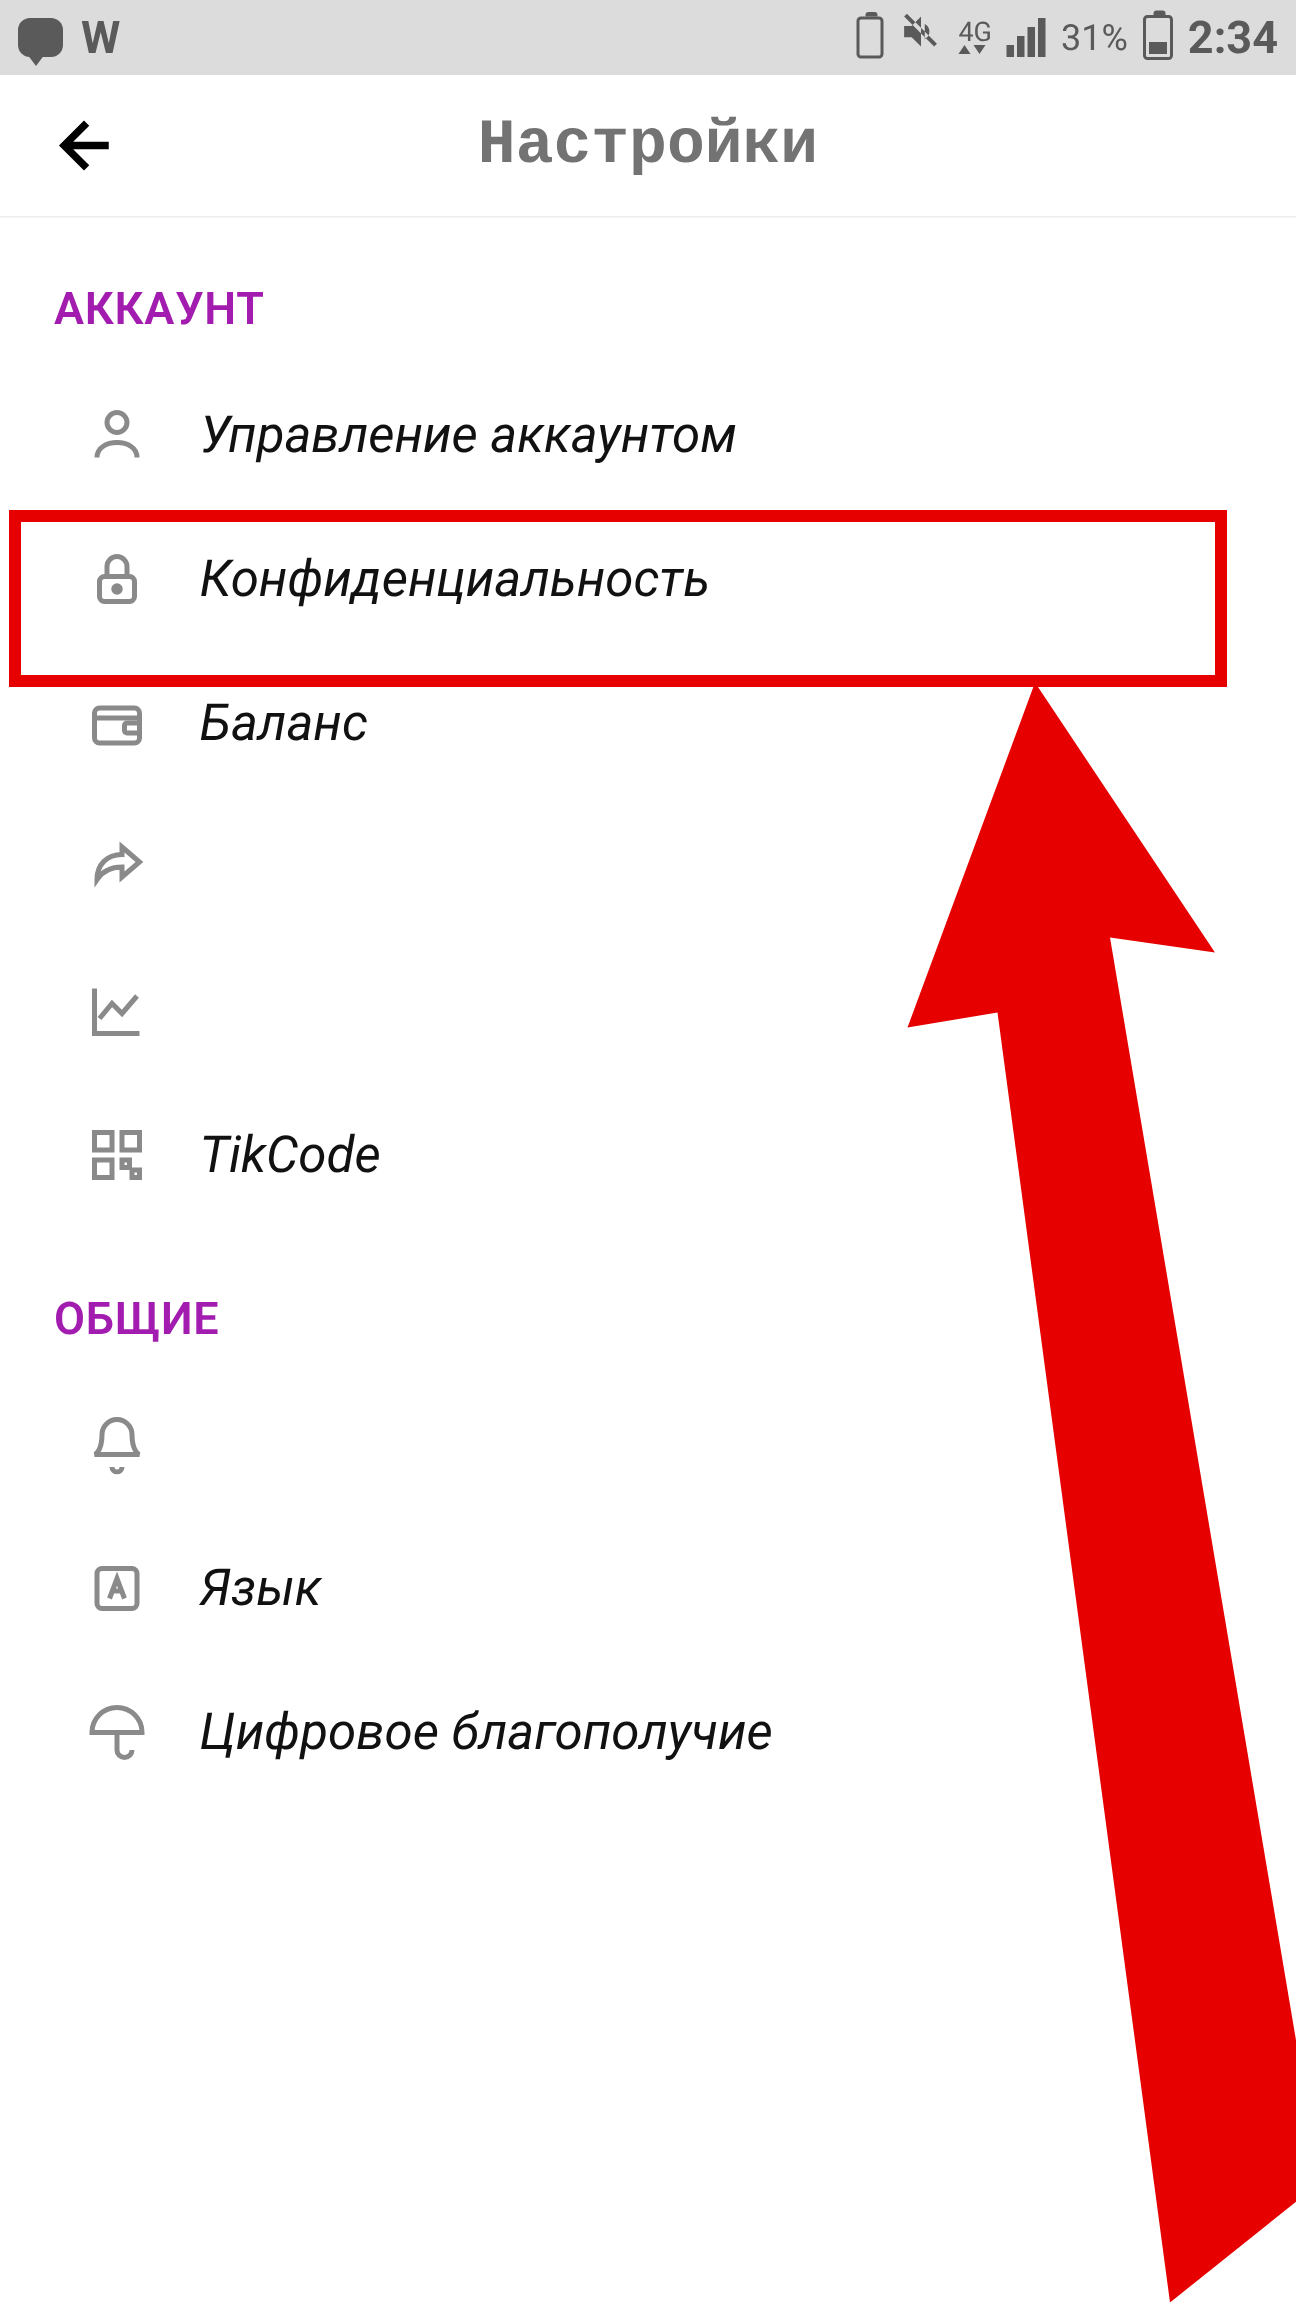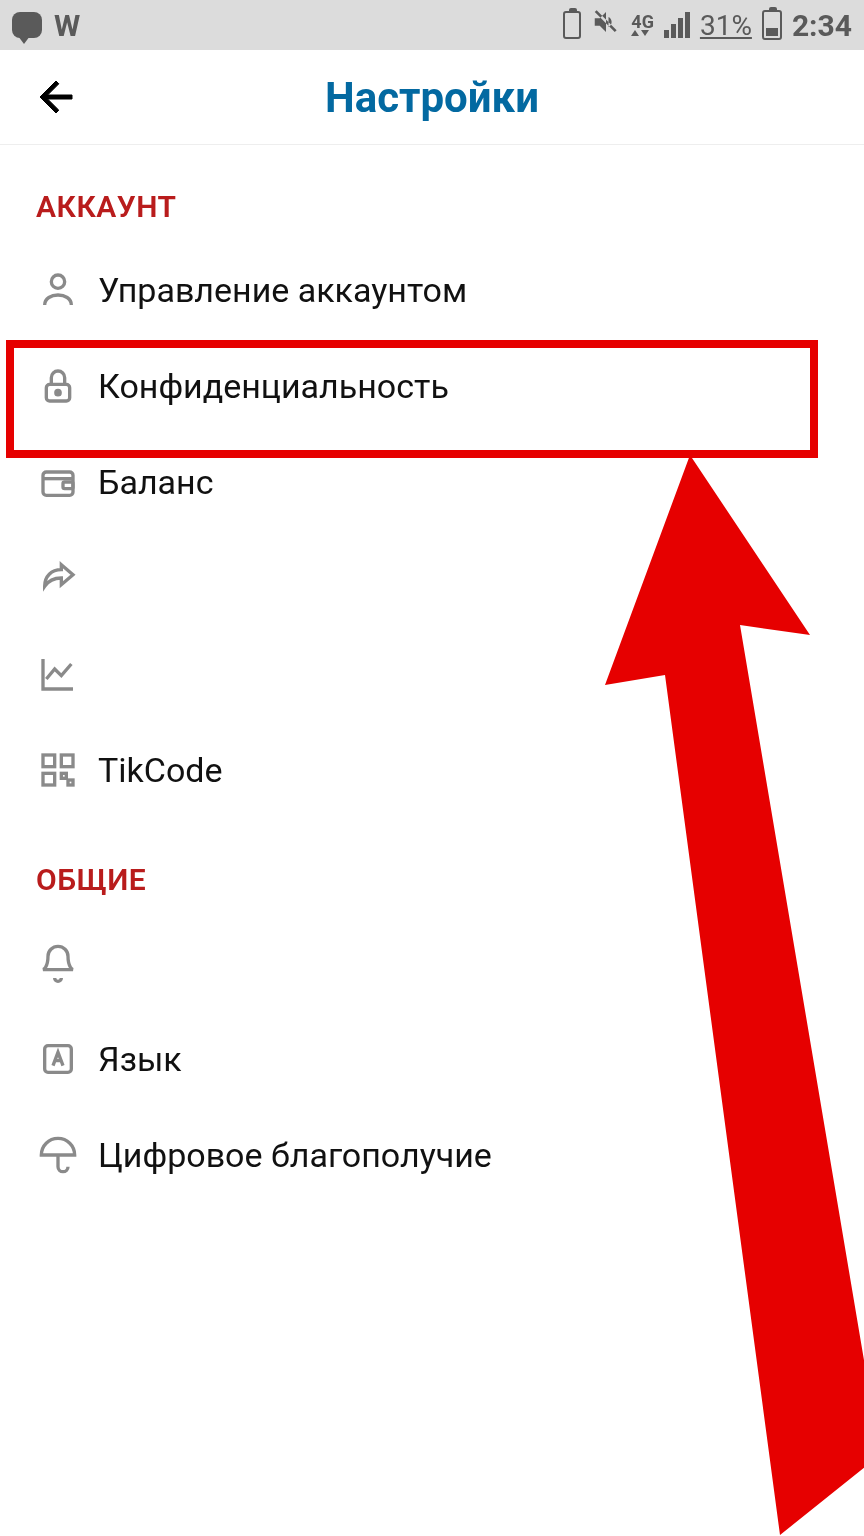--- a/index.html
+++ b/index.html
@@ -42,28 +42,28 @@
   }
   .vk-logo { font-weight: bold; font-size: 30px; }
   .battery-small {
     width: 18px; height: 28px;
     border: 2px solid #5a5a5a;
     border-radius: 3px;
     position: relative;
   }
   .battery-small::before { content:''; position:absolute; top:-5px; left:4px; width:8px; height:3px; background:#5a5a5a; border-radius:2px 2px 0 0;}
   .mute-icon { font-size: 30px; }
-  .net-label { font-size: 18px; line-height: 0.9; font-weight: bold; text-align:center;}
+  .net-label { font-size: 18px; line-height: 0.9; font-weight: normal; text-align:center;}
   .signal-bars { display:flex; align-items:flex-end; gap:2px; height: 26px;}
   .signal-bars span { width:5px; background:#5a5a5a; }
   .signal-bars span:nth-child(1){height:8px;}
   .signal-bars span:nth-child(2){height:14px;}
   .signal-bars span:nth-child(3){height:20px;}
   .signal-bars span:nth-child(4){height:26px;}
-  .battery-perc { font-size: 28px; text-decoration: underline; }
+  .battery-perc { font-size: 24px; }
   .battery-horiz {
     width: 20px; height: 30px;
     border: 2px solid #5a5a5a;
     border-radius: 3px;
     position: relative;
   }
   .battery-horiz::before { content:''; position:absolute; top:-5px; left:5px; width:8px; height:3px; background:#5a5a5a; border-radius:2px 2px 0 0;}
   .battery-horiz::after { content:''; position:absolute; left:2px; bottom:2px; right:2px; height:30%; background:#5a5a5a;}
   .clock { font-size: 30px; font-weight: bold; }
 
@@ -79,38 +79,40 @@
     width: 80px; height: 80px;
     display: flex; align-items: center; justify-content: center;
     margin-left: 16px;
     cursor: pointer;
   }
   .header-title {
     position: absolute;
     left: 50%; transform: translateX(-50%);
     font-size: 42px;
     font-weight: 700;
-    color: #0369a1;
+    color: #737373;
+    font-family: Liberation Mono, monospace;
   }
 
   
   .section-header {
     padding: 44px 36px 18px;
     font-size: 30px;
     font-weight: 600;
-    color: #b91c1c;
+    color: #a21caf;
     letter-spacing: 0.5px;
   }
 
   .settings-item {
     display: flex;
     align-items: center;
-    padding: 26px 36px;
-    gap: 18px;
+    padding: 26px 56px;
+    gap: 33px;
     cursor: pointer;
+    font-style: italic;
   }
   .settings-item .icon-slot {
     width: 44px; height: 44px;
     display: flex; align-items: center; justify-content: center;
     color: #8a8a8a;
     flex-shrink: 0;
   }
   .settings-item .icon-slot svg { width: 40px; height: 40px; }
   .settings-item .label {
     font-size: 34px;

